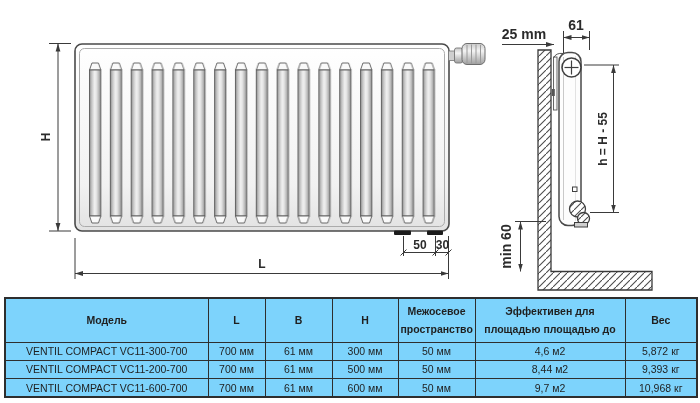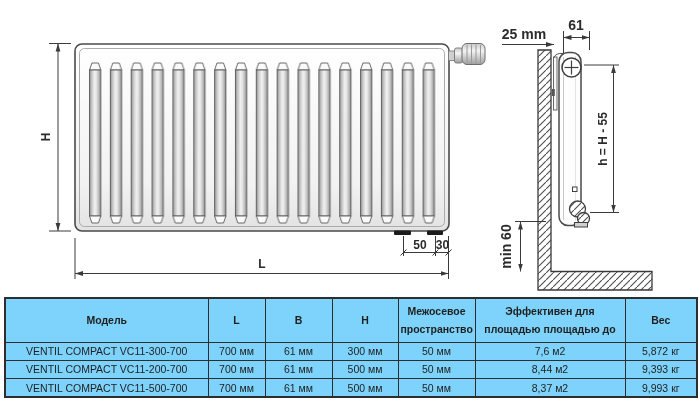--- a/index.html
+++ b/index.html
@@ -174,36 +174,36 @@
         <th>Вес</th>
       </tr>
     </thead>
     <tbody>
       <tr>
         <td>VENTIL COMPACT VC11-300-700</td>
         <td>700 мм</td>
         <td>61 мм</td>
         <td>300 мм</td>
         <td>50 мм</td>
-        <td>7,6 м2</td>
+        <td>4,6 м2</td>
         <td>5,872 кг</td>
       </tr>
       <tr>
         <td>VENTIL COMPACT VC11-200-700</td>
         <td>700 мм</td>
         <td>61 мм</td>
         <td>500 мм</td>
         <td>50 мм</td>
         <td>8,44 м2</td>
         <td>9,393 кг</td>
       </tr>
       <tr>
-        <td>VENTIL COMPACT VC11-500-700</td>
+        <td>VENTIL COMPACT VC11-600-700</td>
         <td>700 мм</td>
         <td>61 мм</td>
-        <td>500 мм</td>
+        <td>600 мм</td>
         <td>50 мм</td>
-        <td>8,37 м2</td>
-        <td>9,993 кг</td>
+        <td>9,7 м2</td>
+        <td>10,968 кг</td>
       </tr>
     </tbody>
   </table>
 </div>
 
 </body></html>

